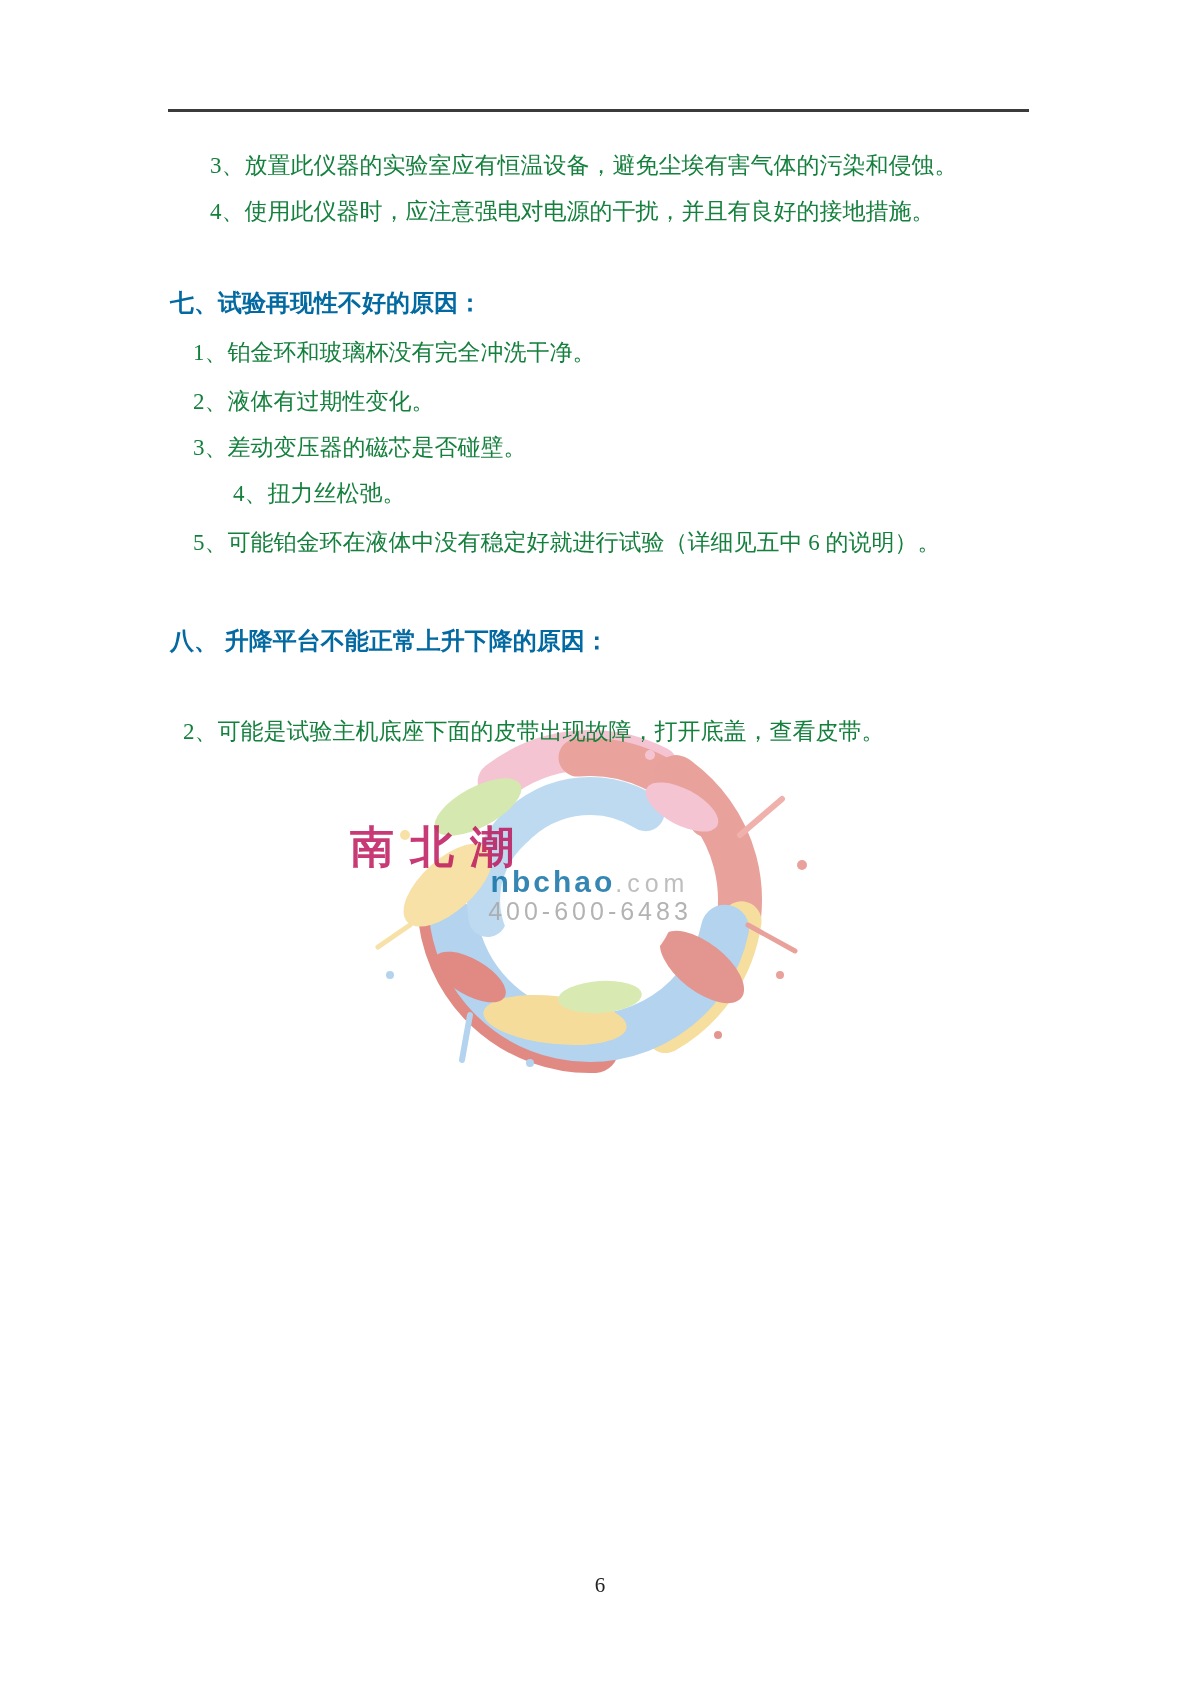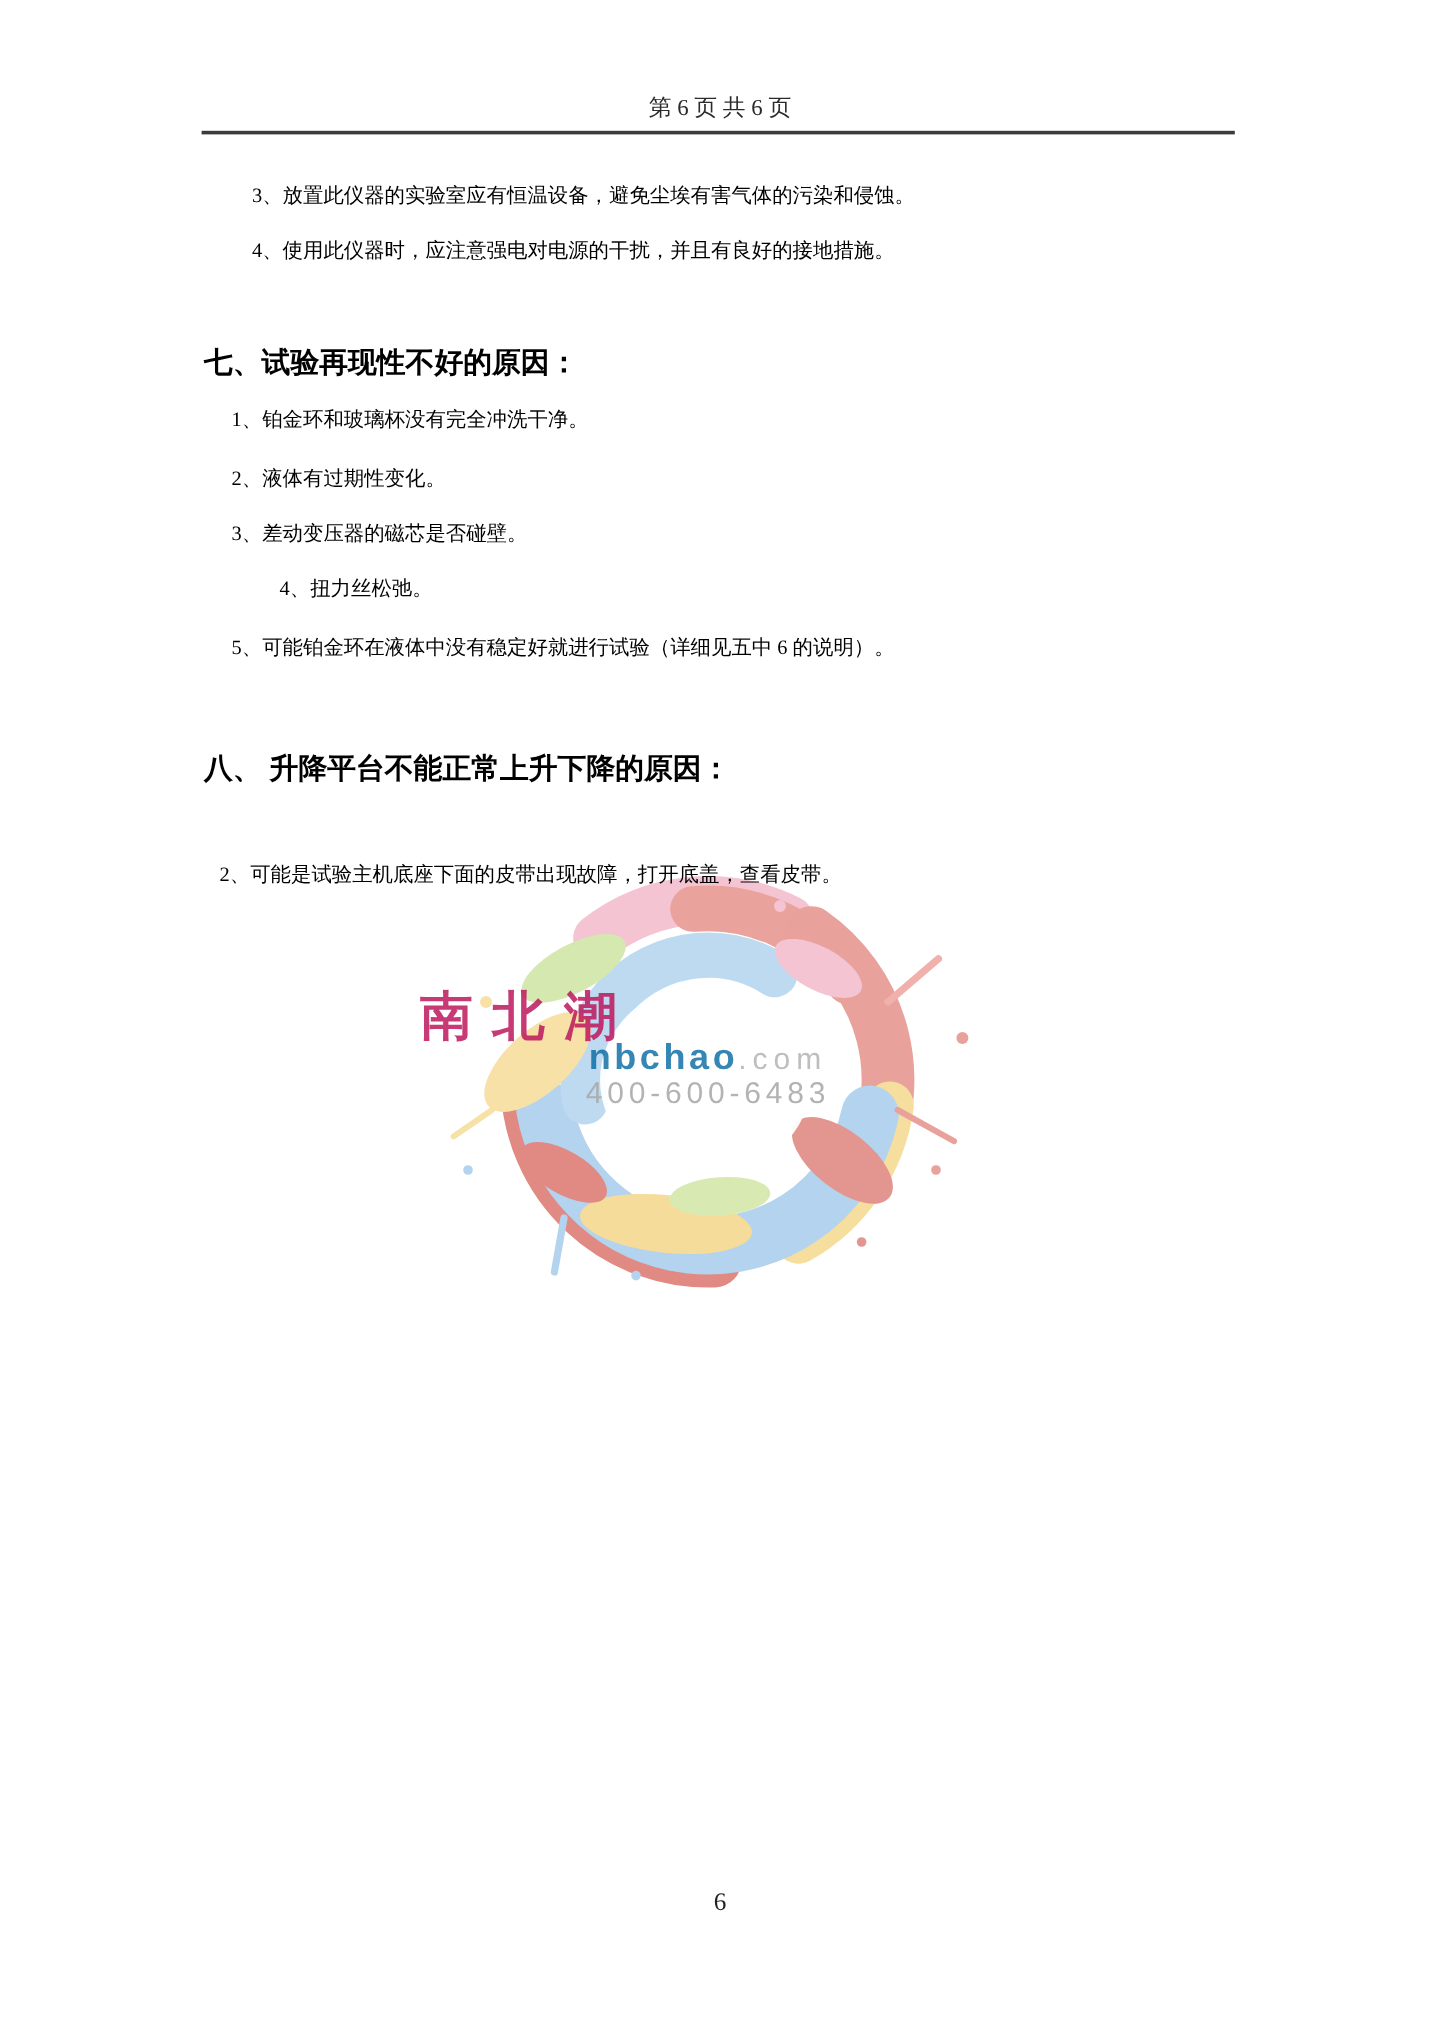--- a/index.html
+++ b/index.html
@@ -19,27 +19,27 @@
     z-index: 3;
   }
   .header-rule {
     position: absolute;
     left: 168px; top: 109px;
     width: 861px; height: 3px;
     background: #3b3b3b;
     z-index: 3;
   }
   .body-line {
-    font-size: 17px; color: #000000;
+    font-size: 23px; color: #15803d;
     z-index: 3;
   }
   .section-heading {
     font-family: "Liberation Sans", "DejaVu Sans", sans-serif;
     font-weight: bold;
-    font-size: 24px; color: #000000;
+    font-size: 24px; color: #0369a1;
     z-index: 3;
   }
   .footer-text {
     top: 1573px; left: 0; width: 1200px;
     text-align: center;
     font-size: 21px; color: #222222;
     z-index: 3;
   }
   
   .watermark {
@@ -78,21 +78,20 @@
     font-size: 25px; color: #ababab; letter-spacing: 4px;
     opacity: 0.9;
     white-space: nowrap;
   }
 </style>
 </head>
 <body>
 
 <div class="page">
 
-  <div class="abs header-text">第 6 页 共 6 页</div>
   <div class="header-rule"></div>
 
   <div class="abs body-line" style="top:153px; left:210px;">3、放置此仪器的实验室应有恒温设备，避免尘埃有害气体的污染和侵蚀。</div>
   <div class="abs body-line" style="top:199px; left:210px;">4、使用此仪器时，应注意强电对电源的干扰，并且有良好的接地措施。</div>
 
   <div class="abs section-heading" style="top:289px; left:170px;">七、试验再现性不好的原因：</div>
   <div class="abs body-line" style="top:340px; left:193px;">1、铂金环和玻璃杯没有完全冲洗干净。</div>
   <div class="abs body-line" style="top:389px; left:193px;">2、液体有过期性变化。</div>
   <div class="abs body-line" style="top:435px; left:193px;">3、差动变压器的磁芯是否碰壁。</div>
   <div class="abs body-line" style="top:481px; left:193px;margin-left:40px;">4、扭力丝松弛。</div>

